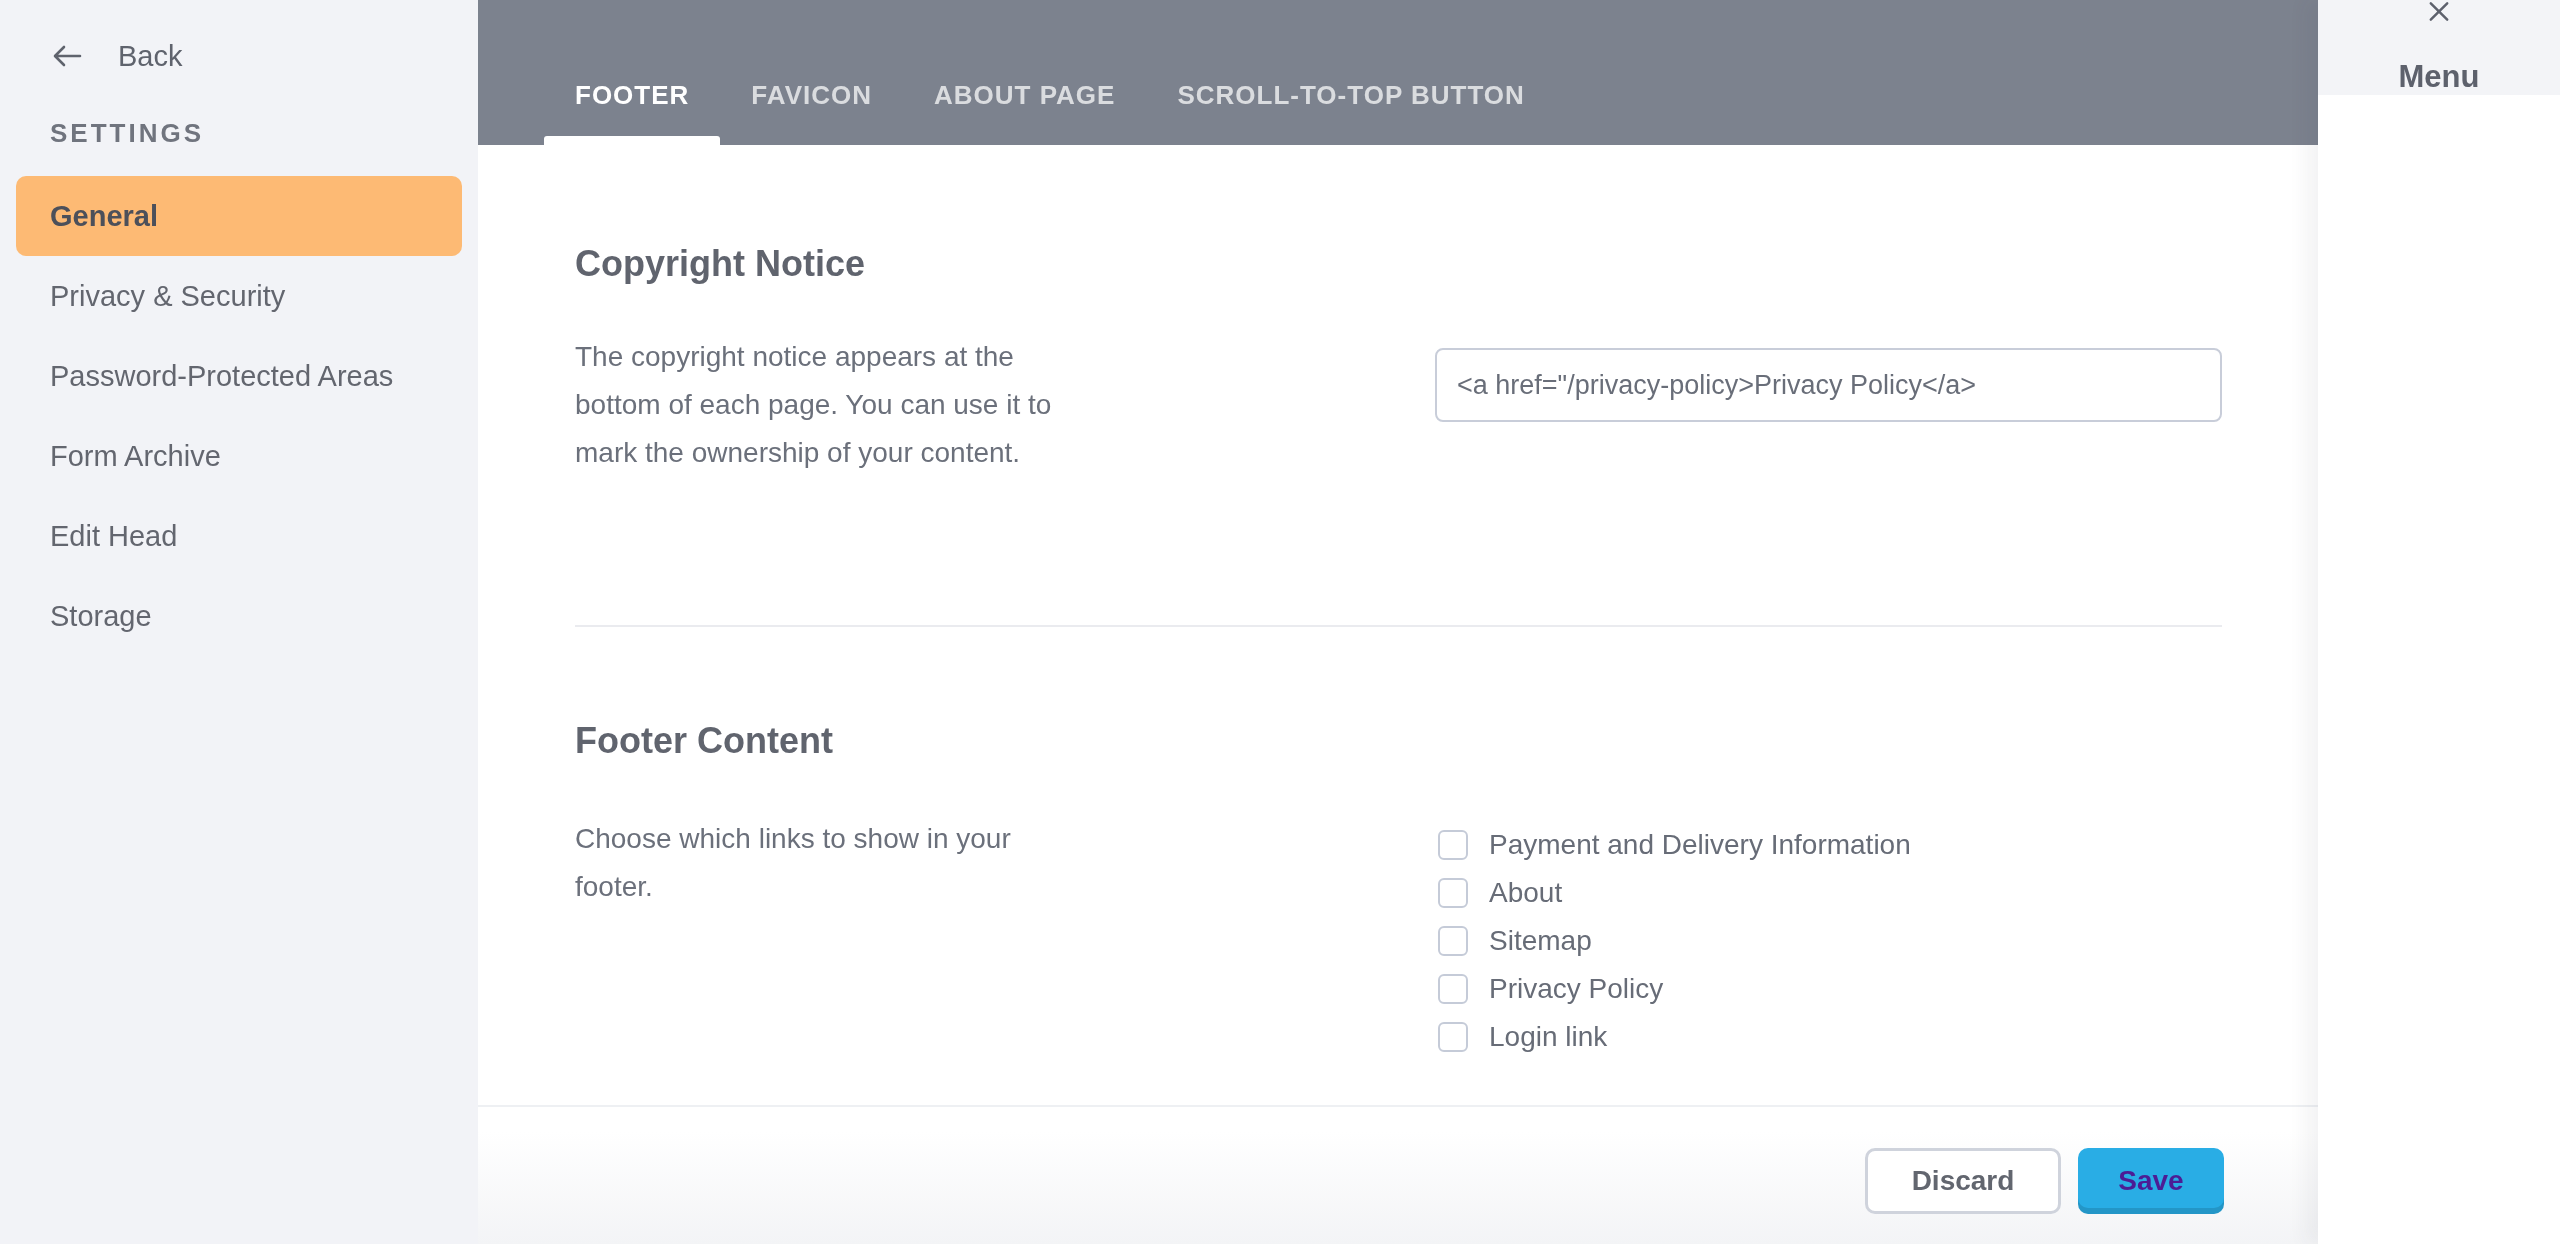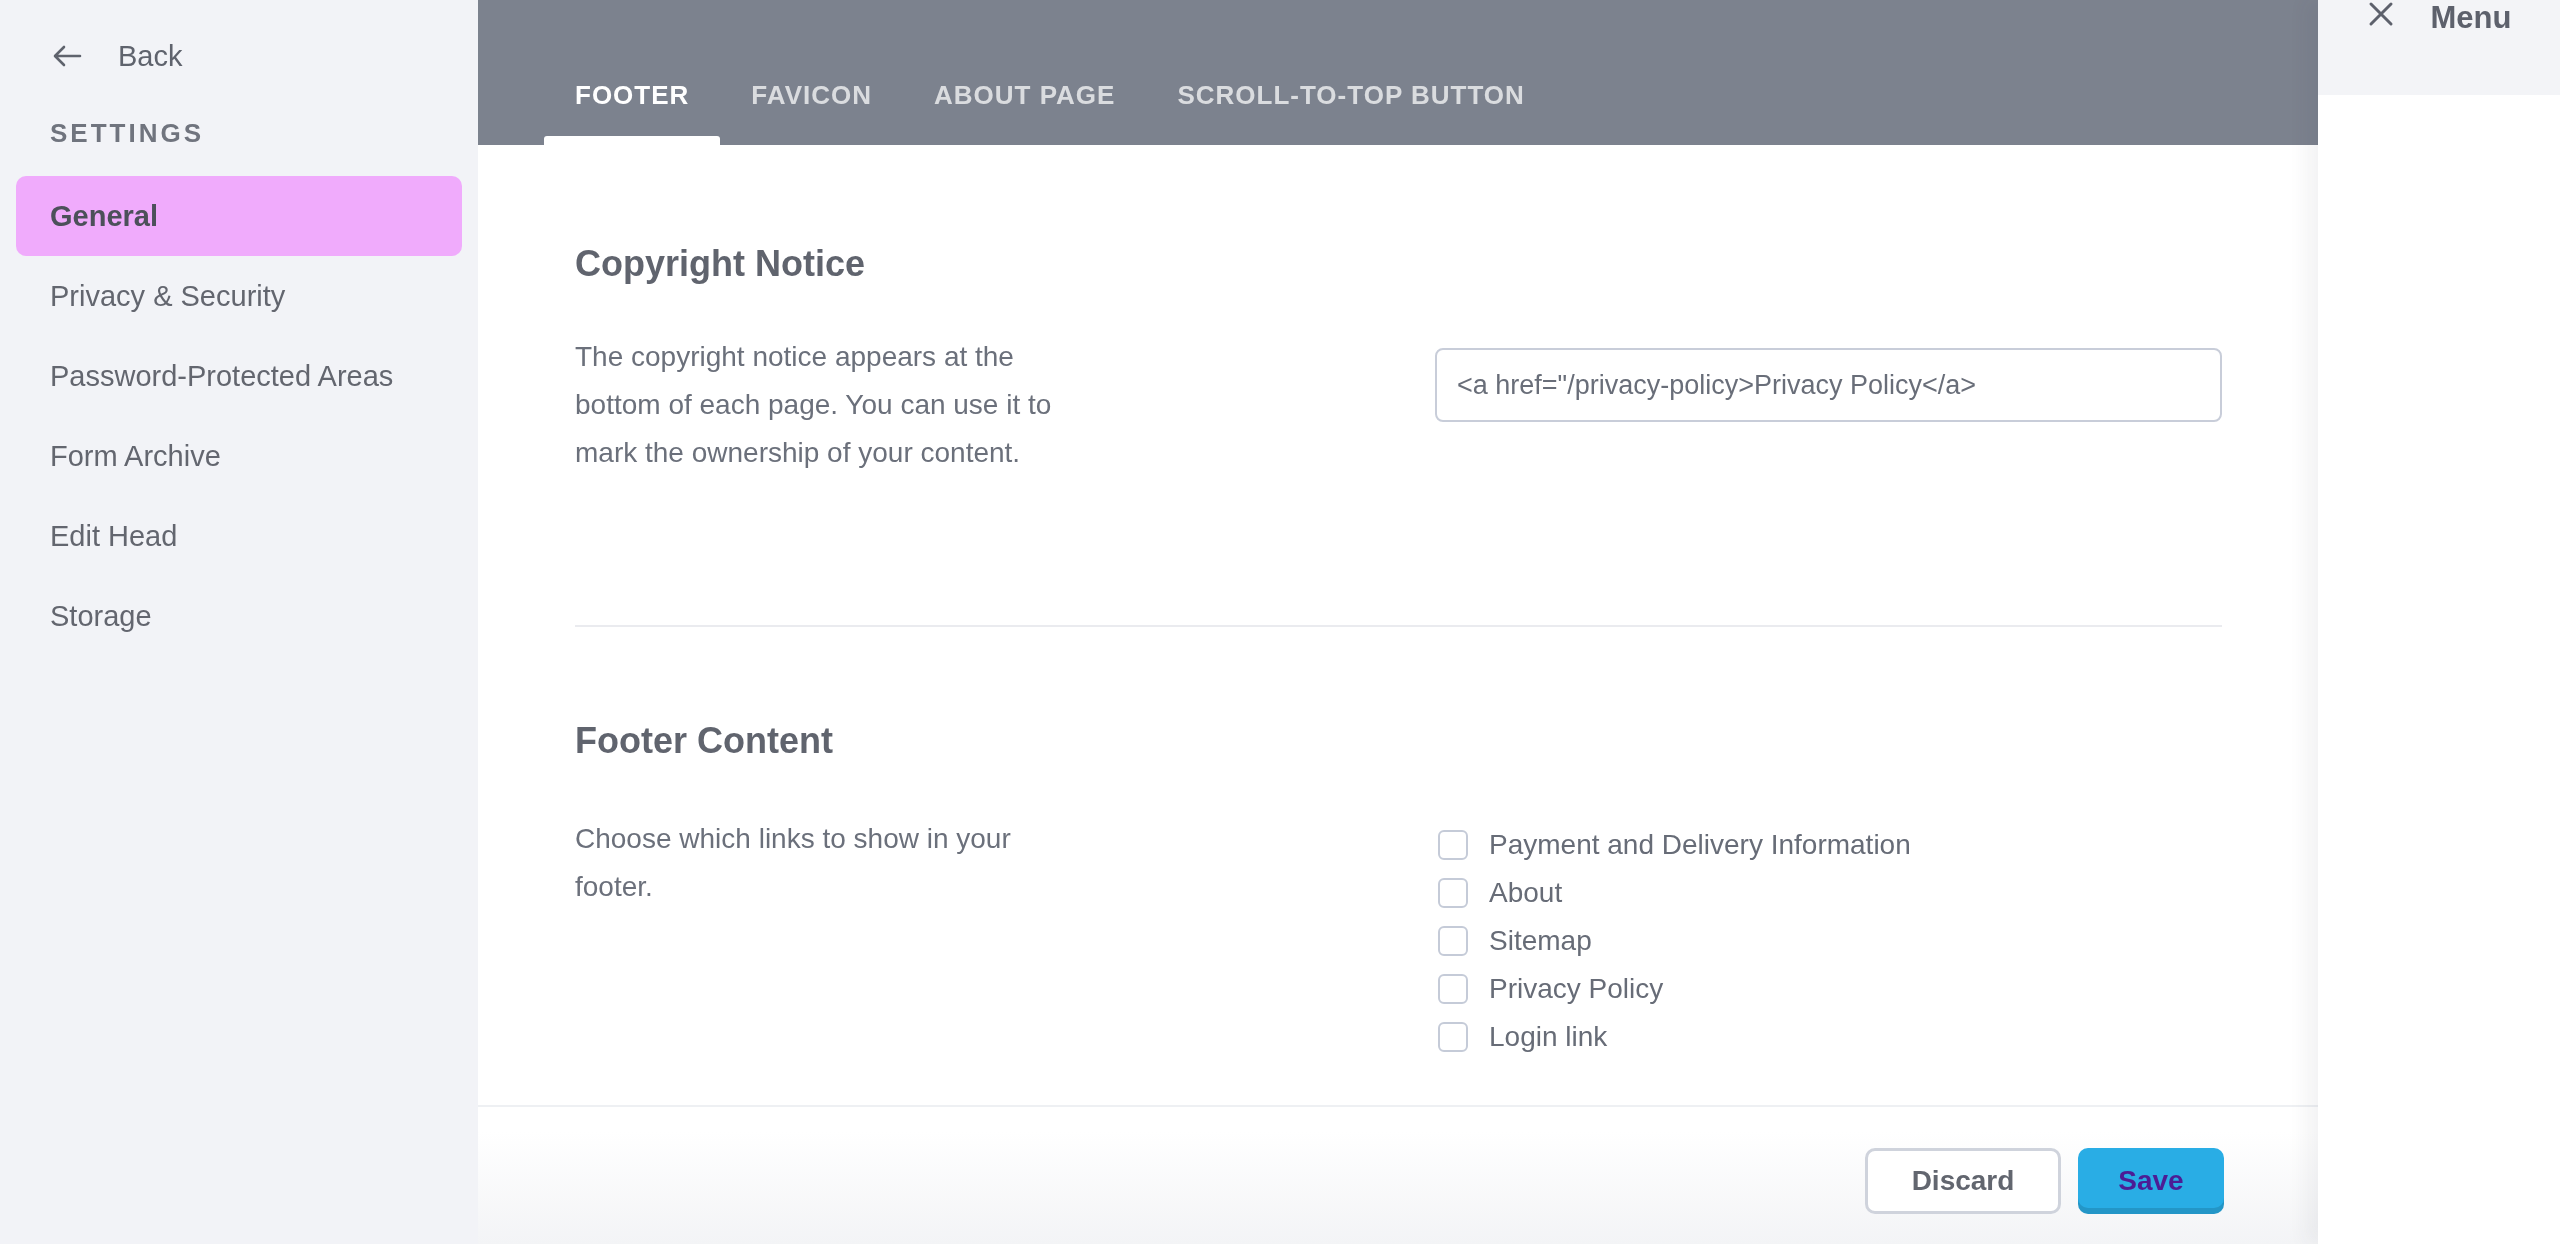--- a/index.html
+++ b/index.html
@@ -14,21 +14,21 @@
   .sidebar{position:absolute;left:0;top:0;width:478px;height:1244px;background:#f2f3f7;}
   .back-row{position:absolute;left:50px;top:32px;height:48px;display:flex;align-items:center;gap:34px;cursor:pointer;}
   .back-arrow{width:34px;height:34px;display:block;}
   .back-label{font-size:29px;color:#5f636d;}
   .settings-title{position:absolute;left:50px;top:118px;font-size:26px;font-weight:bold;letter-spacing:3px;color:#70747e;}
   .nav{position:absolute;left:0;top:176px;width:478px;}
   .nav-item{
     margin:0 0 0 16px;width:446px;height:80px;display:flex;align-items:center;
     padding-left:34px;border-radius:10px;font-size:29px;color:#63666f;cursor:pointer;
   }
-  .nav-item.active{background:#f0abfc;color:#4c505a;font-weight:bold;}
+  .nav-item.active{background:#fdba74;color:#4c505a;font-weight:bold;}
 
   
   .tabbar{
     position:absolute;left:478px;top:0;width:1840px;height:145px;background:#7c828e;
     display:flex;align-items:flex-end;padding-left:66px;
   }
   .tab{
     position:relative;padding:0 31px 34px 31px;font-size:26px;font-weight:bold;
     letter-spacing:1px;color:rgba(255,255,255,0.72);cursor:pointer;white-space:nowrap;
   }
@@ -77,22 +77,22 @@
     left:1600px;width:146px;background:#29ade5;border:none;color:#4c1d95;
     box-shadow:inset 0 -6px 0 rgba(0,0,0,0.13);
   }
 
   
   .rightpanel{
     position:absolute;left:2318px;top:0;width:242px;height:1244px;background:#ffffff;
     box-shadow:-12px 0 18px rgba(45,50,70,0.06);
   }
   .menu-header{
-    height:95px;background:#f3f4f7;display:flex;align-items:flex-start;justify-content:center;
-    gap:36px;cursor:pointer;
+    height:95px;background:#f3f4f7;display:flex;align-items:center;justify-content:center;
+    gap:36px;cursor:pointer;flex-direction:column;
   }
   .menu-x{width:28px;height:28px;display:block;}
   .menu-label{font-size:31px;font-weight:bold;color:#5d616c;}
 </style>
 </head>
 <body>
 
 <div class="canvas">
 
   <div class="sidebar">

